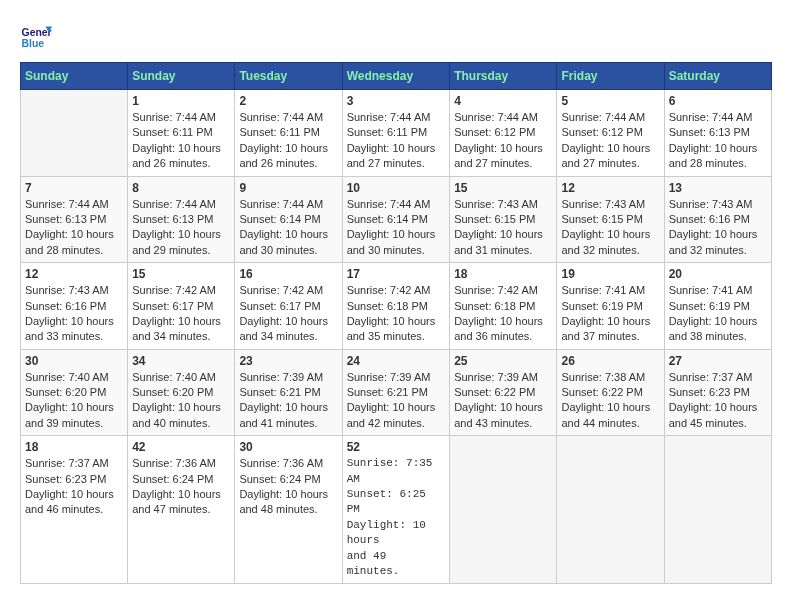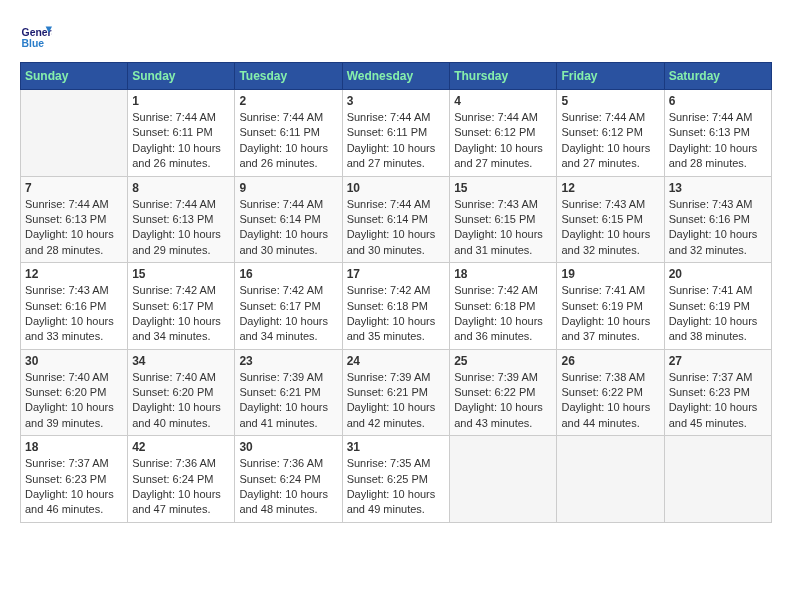--- a/index.html
+++ b/index.html
@@ -321,22 +321,22 @@
 and 47 minutes.</div>
         </td>
         <td>
           <span class="day-num">30</span>
           <div class="day-info" style="white-space: pre-line;">Sunrise: 7:36 AM
 Sunset: 6:24 PM
 Daylight: 10 hours
 and 48 minutes.</div>
         </td>
         <td>
-          <span class="day-num">31</span>
-          <div class="day-info" style="white-space: pre-line;">Sunrise: 7:35 AM
+          <span class="day-num">52</span>
+          <div class="day-info" style="white-space: pre-line; font-family: Liberation Mono, monospace;">Sunrise: 7:35 AM
 Sunset: 6:25 PM
 Daylight: 10 hours
 and 49 minutes.</div>
         </td>
         <td class="empty-cell"></td>
         <td class="empty-cell"></td>
         <td class="empty-cell"></td>
       </tr>
     </tbody>
 </table>

